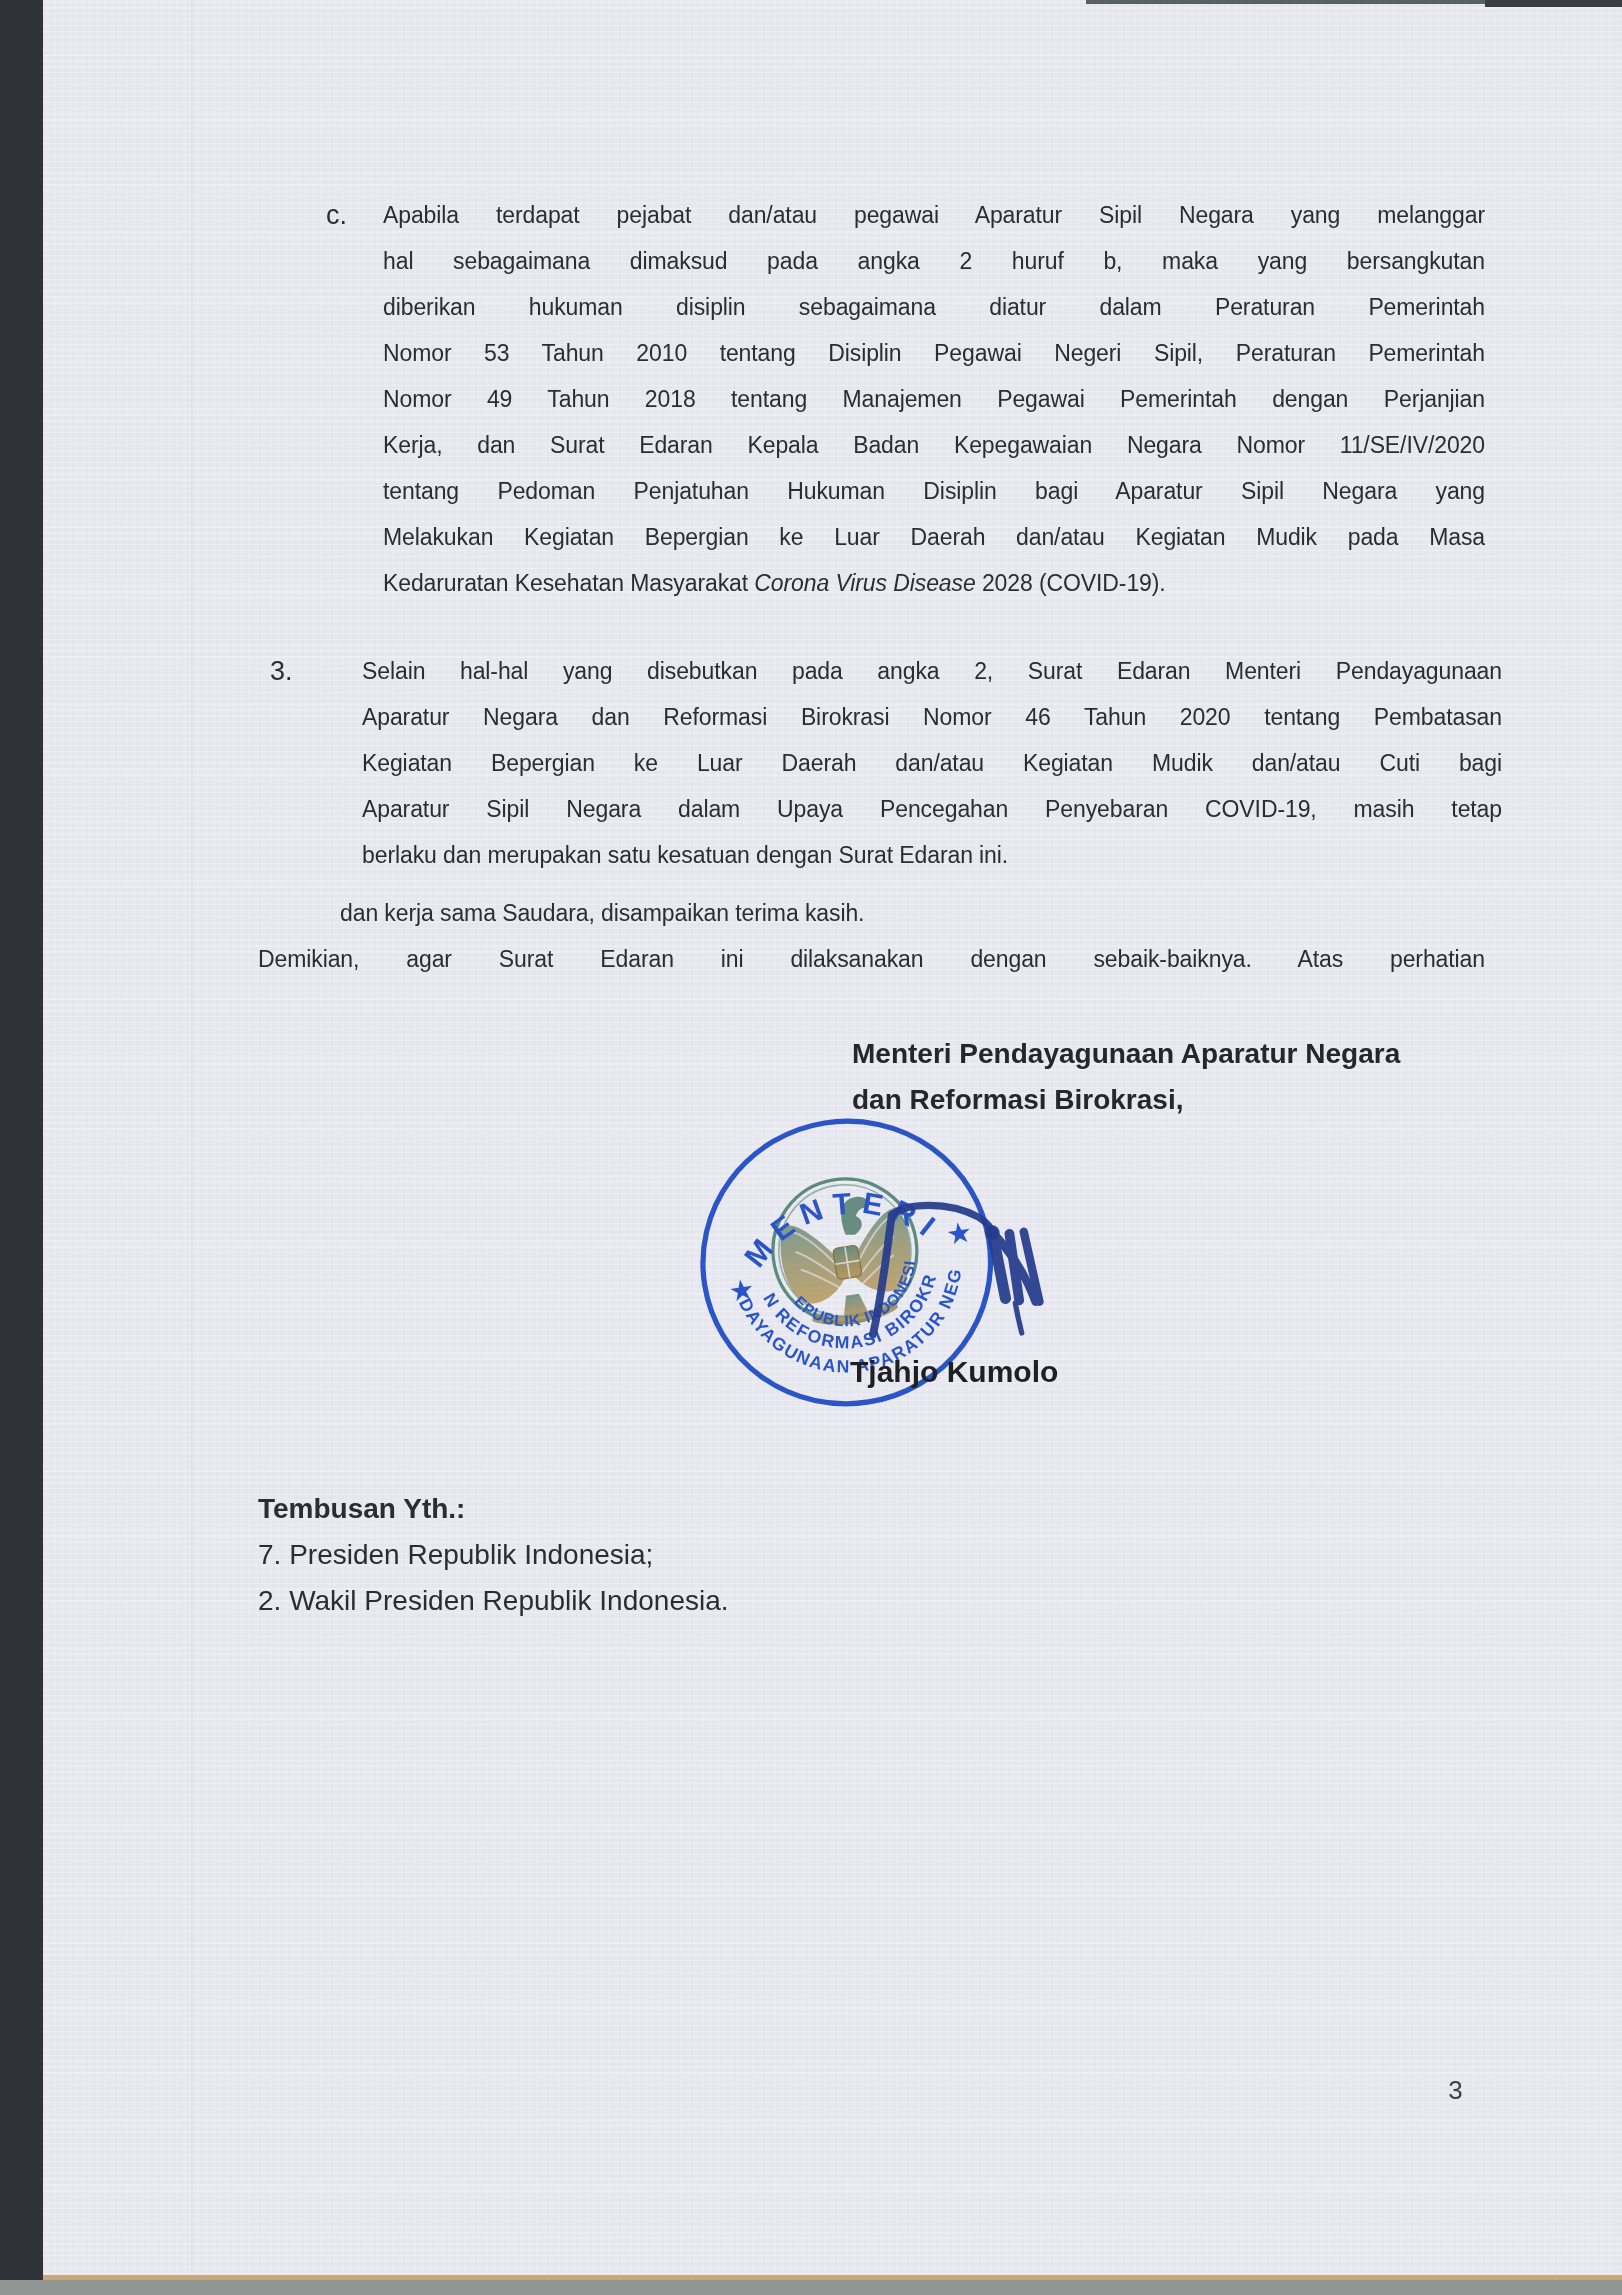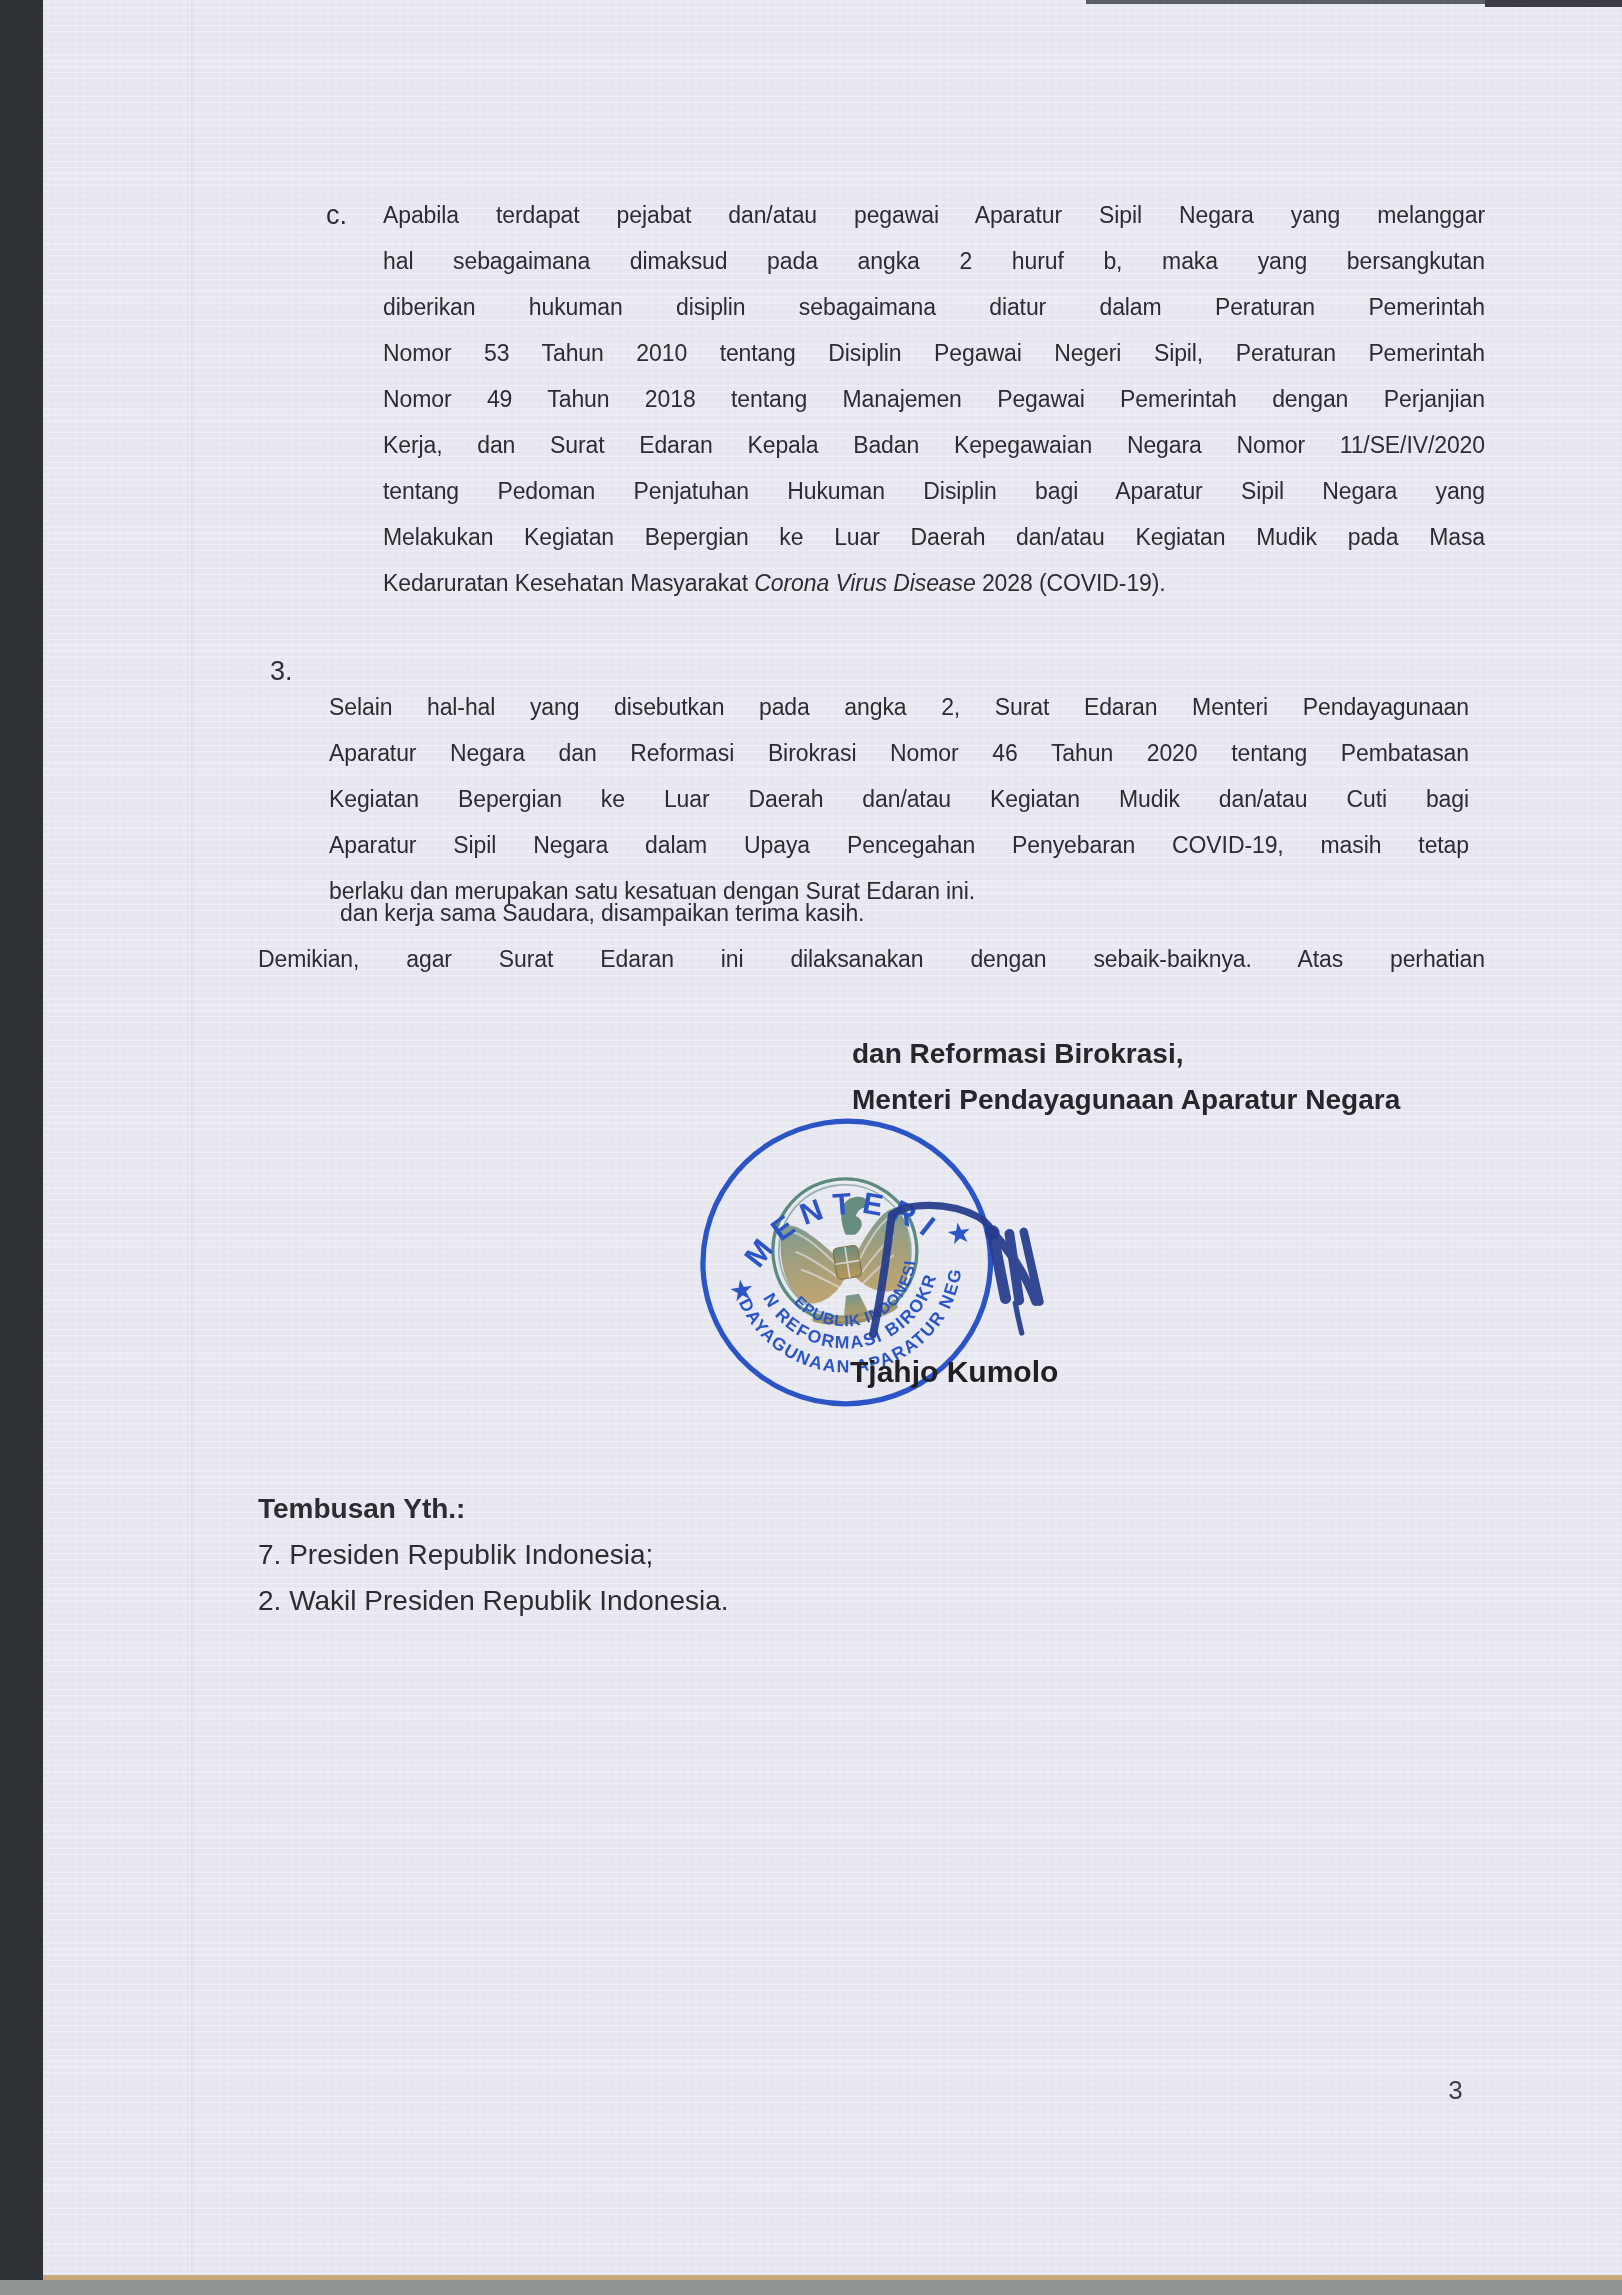--- a/index.html
+++ b/index.html
@@ -57,36 +57,36 @@
     <div class="ln j">diberikan hukuman disiplin sebagaimana diatur dalam Peraturan Pemerintah</div>
     <div class="ln j">Nomor 53 Tahun 2010 tentang Disiplin Pegawai Negeri Sipil, Peraturan Pemerintah</div>
     <div class="ln j">Nomor 49 Tahun 2018 tentang Manajemen Pegawai Pemerintah dengan Perjanjian</div>
     <div class="ln j">Kerja, dan Surat Edaran Kepala Badan Kepegawaian Negara Nomor 11/SE/IV/2020</div>
     <div class="ln j">tentang Pedoman Penjatuhan Hukuman Disiplin bagi Aparatur Sipil Negara yang</div>
     <div class="ln j">Melakukan Kegiatan Bepergian ke Luar Daerah dan/atau Kegiatan Mudik pada Masa</div>
     <div class="ln"><span>Kedaruratan Kesehatan Masyarakat </span><span class="it">Corona Virus Disease</span><span> 2028 (COVID-19).</span></div>
   </div>
 
 <div class="marker" style="left:270px;top:648px;">3.</div>
-<div class="txt" style="left:329px;top:648px;width:1140px;margin-top:36px;">
+<div class="txt" style="left:362px;top:648px;width:1140px;">
     <div class="ln j">Selain hal-hal yang disebutkan pada angka 2, Surat Edaran Menteri Pendayagunaan</div>
     <div class="ln j">Aparatur Negara dan Reformasi Birokrasi Nomor 46 Tahun 2020 tentang Pembatasan</div>
     <div class="ln j">Kegiatan Bepergian ke Luar Daerah dan/atau Kegiatan Mudik dan/atau Cuti bagi</div>
     <div class="ln j">Aparatur Sipil Negara dalam Upaya Pencegahan Penyebaran COVID-19, masih tetap</div>
     <div class="ln">berlaku dan merupakan satu kesatuan dengan Surat Edaran ini.</div>
   </div>
 
 <div class="txt closing" style="left:258px;top:890px;width:1227px;">
     <div class="ln">dan kerja sama Saudara, disampaikan terima kasih.</div>
     <div class="ln j">Demikian, agar Surat Edaran ini dilaksanakan dengan sebaik-baiknya. Atas perhatian</div>
   </div>
 
 <div class="sig-title">
+  <div class="ln">Menteri Pendayagunaan Aparatur Negara</div>
   <div class="ln">dan Reformasi Birokrasi,</div>
-  <div class="ln">Menteri Pendayagunaan Aparatur Negara</div>
 </div>
 
 <svg class="stamp-svg" width="340" height="340" viewBox="0 0 520 520">
   <defs>
     <linearGradient id="ggrad" x1="0" y1="0" x2="0" y2="1">
       <stop offset="0" stop-color="#5d8577"></stop>
       <stop offset="0.45" stop-color="#8d8a5e"></stop>
       <stop offset="1" stop-color="#b3924f"></stop>
     </linearGradient>
     <path id="arcTop" d="M 95 290 A 170 172 0 0 1 415 290" fill="none"></path>

